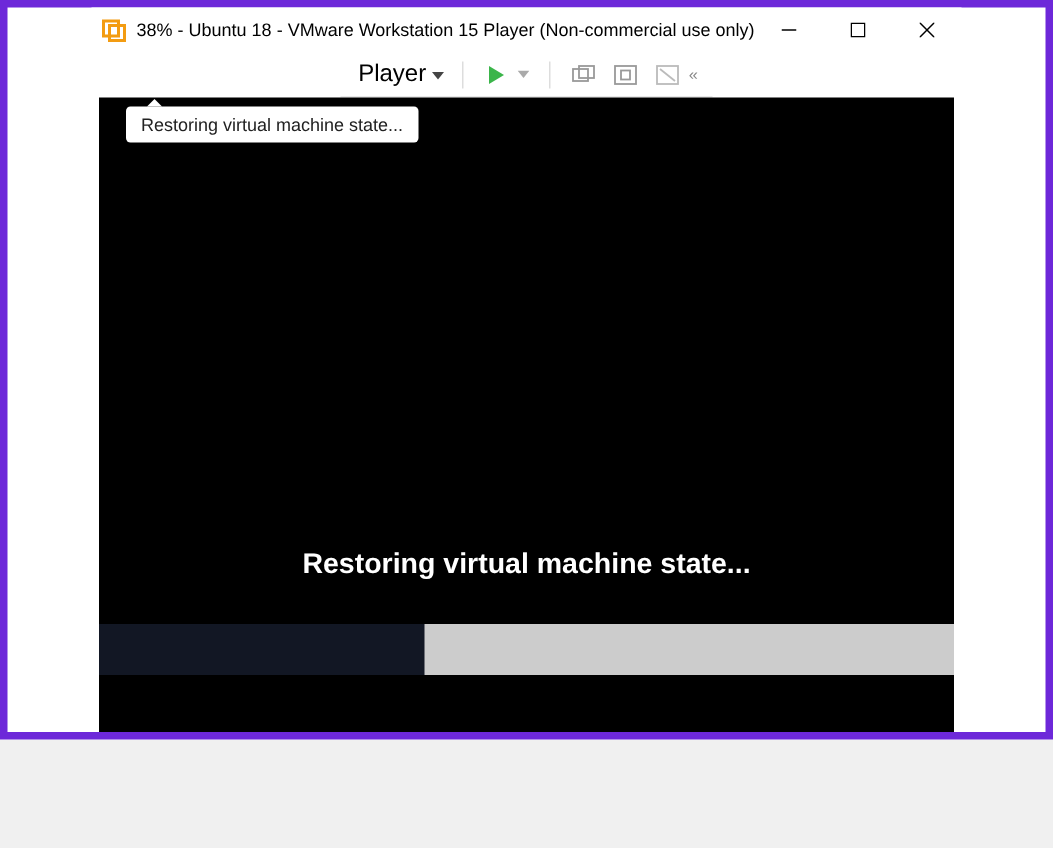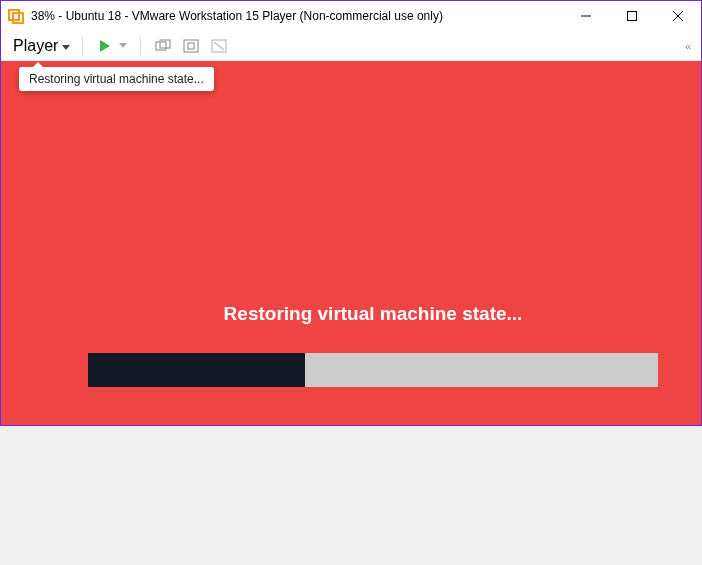--- a/index.html
+++ b/index.html
@@ -6,25 +6,26 @@
   body {
     font-family: "Segoe UI", Tahoma, sans-serif;
     font-size: 12px;
     background: #f0f0f0;
     width: 702px;
     height: 565px;
     overflow: hidden;
   }
   .window {
     width: 702px;
-    height: 426px;
-    border: 1px solid #6d28d9;
+    height: 493px;
+    border: 5px solid #6d28d9;
     background: #fff;
     display: flex;
     flex-direction: column;
+    align-items: center;
   }
   .titlebar {
     height: 30px;
     background: #fff;
     display: flex;
     align-items: center;
     padding-left: 6px;
   }
   .app-icon {
     width: 18px; height: 18px;
@@ -68,26 +69,25 @@
   .ticon {
     width: 22px; height: 22px;
     display: flex; align-items: center; justify-content: center;
     margin: 0 3px;
     color: #888;
   }
   .toolbar-spacer { flex: 1; }
   .collapse-arrows { color: #888; margin-right: 4px; font-size: 11px; letter-spacing: -2px;}
   .vm-area {
     flex: 1;
-    background: #ef4444;
+    background: #000000;
     position: relative;
     display: flex;
     align-items: flex-end;
     justify-content: center;
-    padding-left: 44px;
   }
   .tooltip {
     position: absolute;
     top: 6px; left: 18px;
     background: #fff;
     color: #222;
     padding: 5px 10px;
     border-radius: 3px;
     font-size: 12px;
     box-shadow: 0 2px 6px rgba(0,0,0,0.25);

